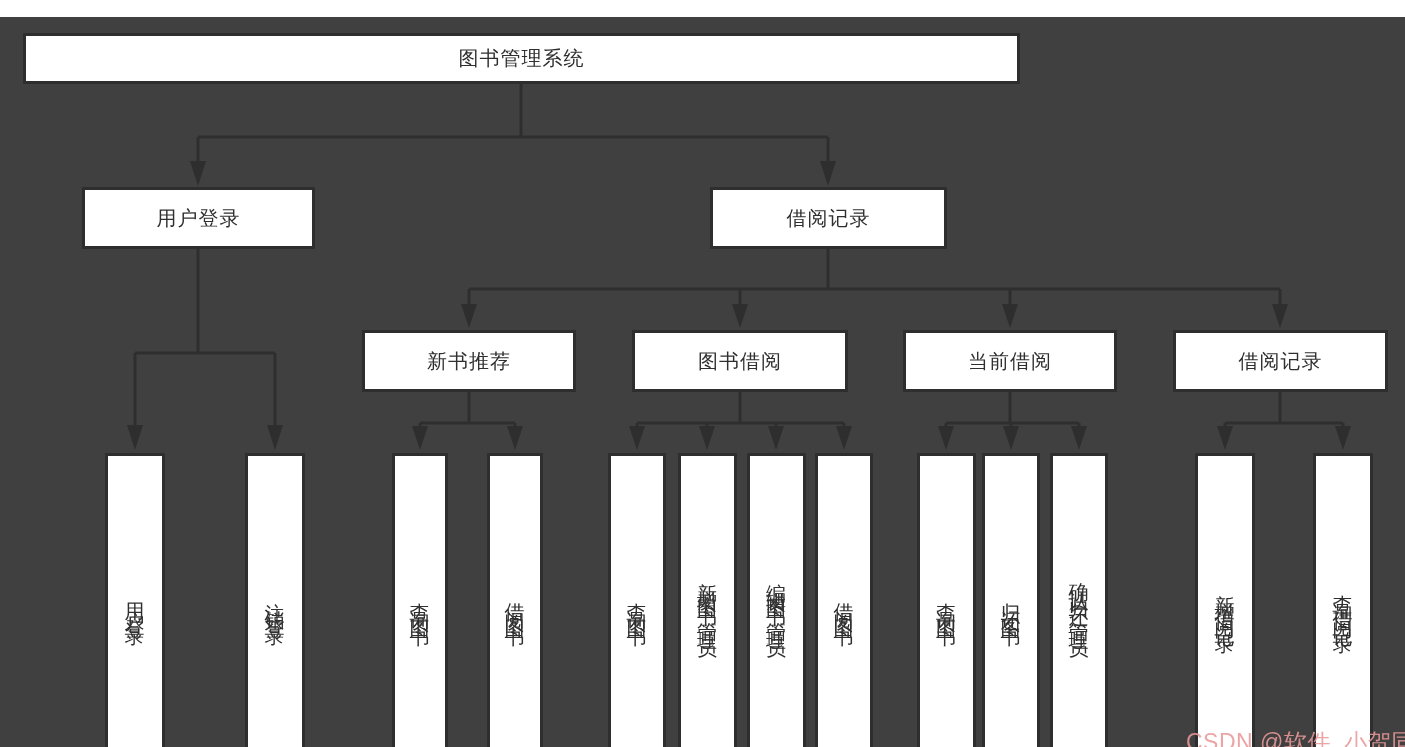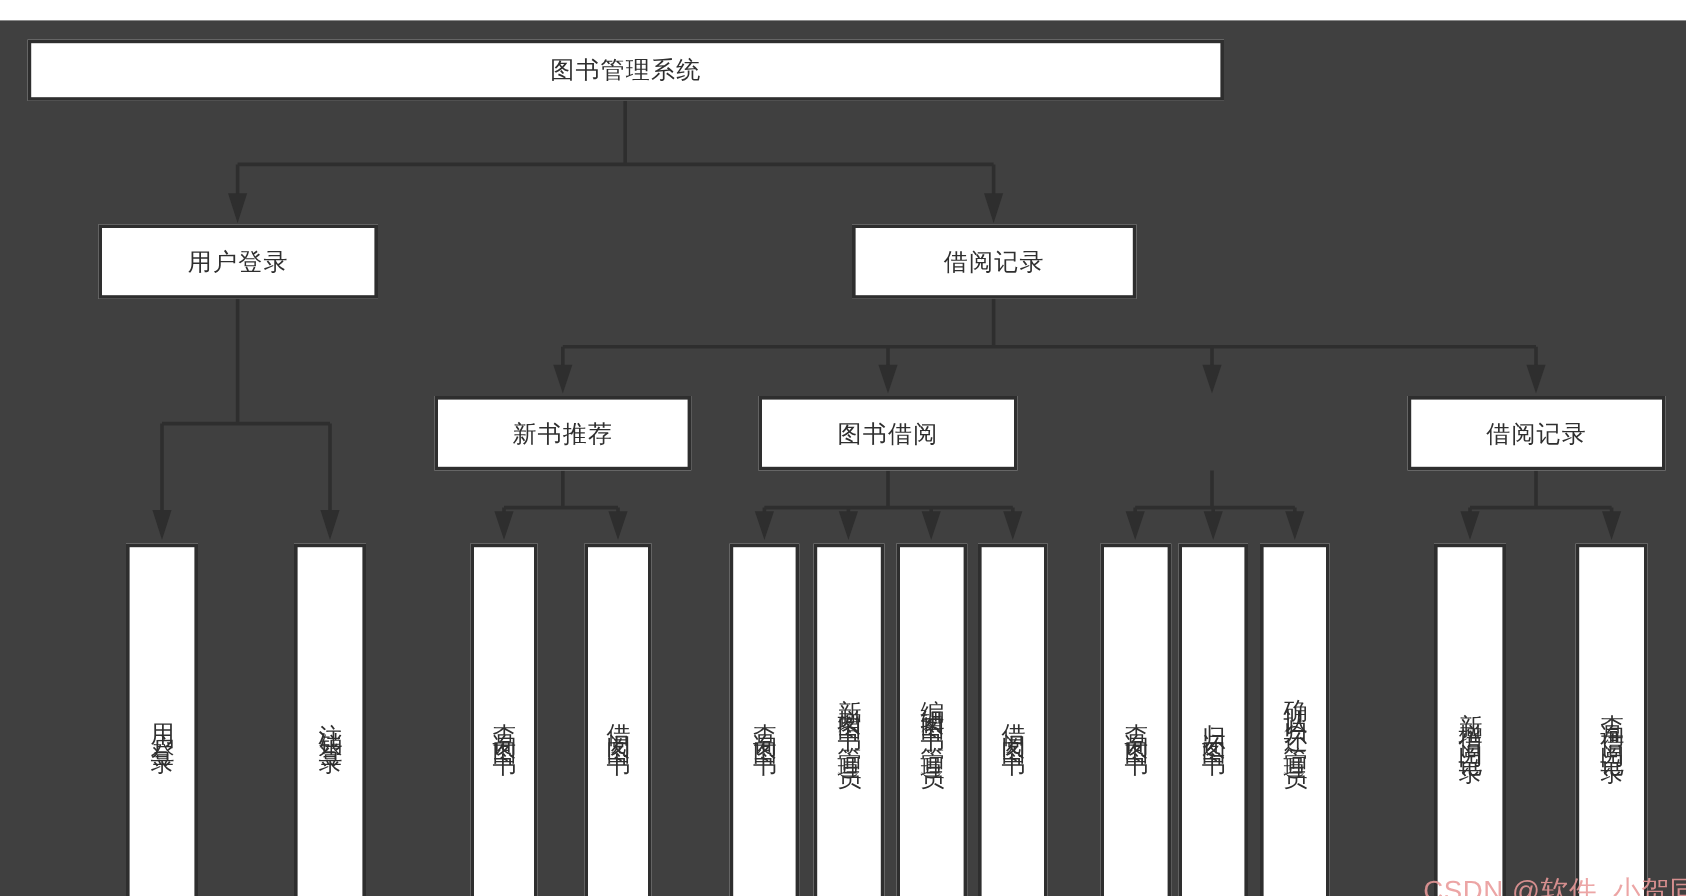--- a/index.html
+++ b/index.html
@@ -134,20 +134,23 @@
   <div class="node" style="left:710px; top:170px; width:237px; height:62px;">
     <span>借阅记录</span>
   </div>
 
   <div class="node" style="left:362px; top:313px; width:214px; height:62px;">
     <span>新书推荐</span>
   </div>
   <div class="node" style="left:632px; top:313px; width:216px; height:62px;">
     <span>图书借阅</span>
   </div>
+  <div class="node" style="left:903px; top:313px; width:214px; height:62px;">
+    <span>当前借阅</span>
+  </div>
   <div class="node" style="left:1173px; top:313px; width:215px; height:62px;">
     <span>借阅记录</span>
   </div>
 
   <div class="leaf" style="left:105px; width:60px;">
     <span class="vtext">用户登录</span>
   </div>
   <div class="leaf" style="left:245px; width:60px;">
     <span class="vtext">注销登录</span>
   </div>

